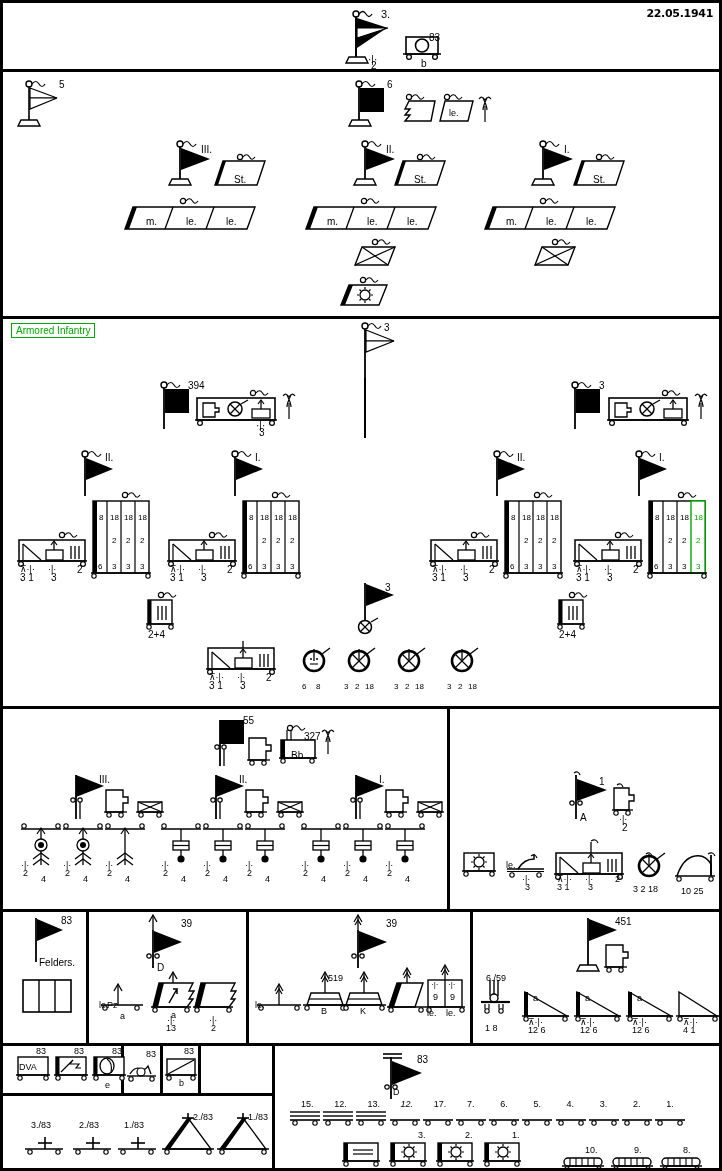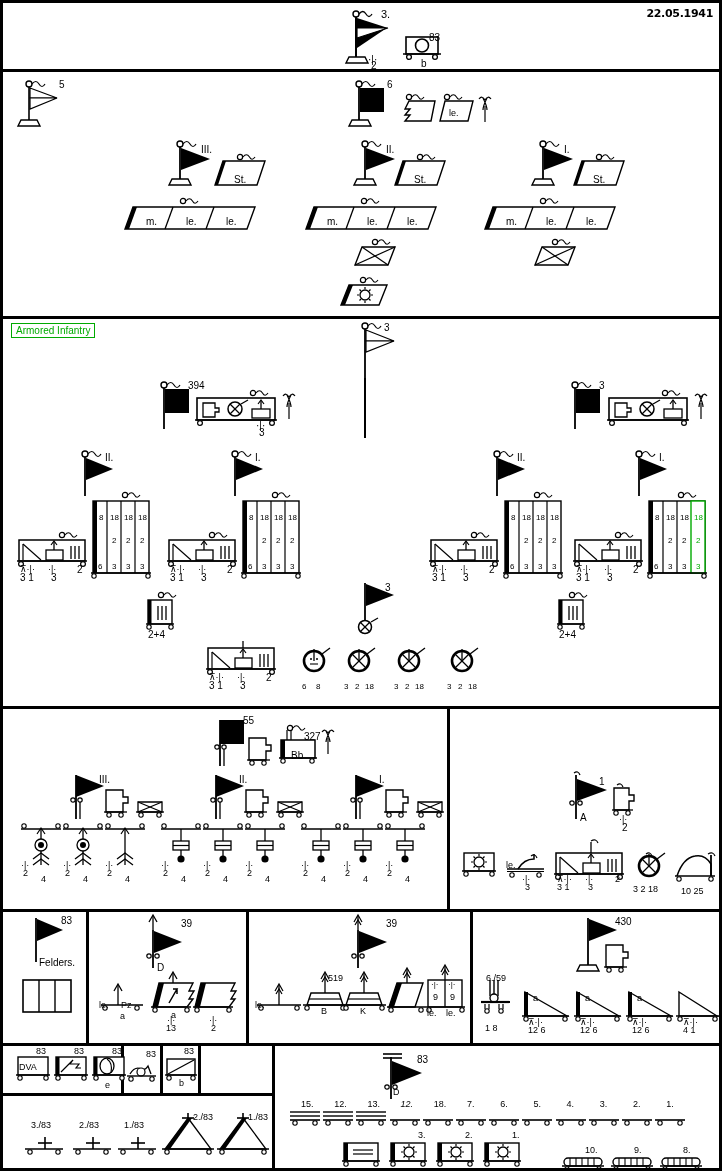--- a/index.html
+++ b/index.html
@@ -943,21 +943,21 @@
   <div class="lbl" style="left:154px;top:960px">D</div>
 
   <svg style="left:96px;top:978px" width="50" height="36">
     <line x1="19" y1="4" x2="19" y2="24" stroke="#000" stroke-width="1.3"></line>
     <path d="M15 10 L19 3 L23 10" fill="none" stroke="#000" stroke-width="1.3"></path>
     <line x1="2" y1="24" x2="44" y2="24" stroke="#000" stroke-width="1.4"></line>
     <circle cx="6" cy="27" r="2.2" fill="#fff" stroke="#000" stroke-width="1.1"></circle>
     <circle cx="38" cy="27" r="2.2" fill="#fff" stroke="#000" stroke-width="1.1"></circle>
   </svg>
   <div class="lbl" style="left:96px;top:998px;font-size:9px">le.</div>
-  <div class="lbl" style="left:118px;top:998px;font-size:9px">Pz</div>
+  <div class="lbl" style="left:104px;top:998px;font-size:9px">Pz</div>
   <div class="lbl" style="left:117px;top:1009px;font-size:9px">a</div>
 
   <svg style="left:148px;top:970px" width="50" height="46">
     <line x1="22" y1="0" x2="22" y2="10" stroke="#000" stroke-width="1.3"></line>
     <path d="M18 6 L22 -1 L26 6" fill="none" stroke="#000" stroke-width="1.3"></path>
     <path d="M8 10 L42 10 L38 18 L43 18 L38 26 L42 26 L36 34 L2 34 Z" fill="#fff" stroke="#000" stroke-width="1.4"></path>
     <path d="M8 10 L13 10 L7 34 L2 34 Z" fill="#000"></path>
     <path d="M18 30 L26 16 L22 16 M26 16 L26 21" fill="none" stroke="#000" stroke-width="1.5"></path>
     <line x1="0" y1="34" x2="40" y2="34" stroke="#000" stroke-width="1.4"></line>
     <circle cx="4" cy="37" r="2.2" fill="#fff" stroke="#000" stroke-width="1.1"></circle>
@@ -1043,21 +1043,21 @@
   <div class="lbl" style="left:445px;top:978px;font-size:8px">·|·</div>
   <div class="lbl" style="left:447px;top:990px;font-size:9px">9</div>
   <div class="lbl" style="left:424px;top:1006px;font-size:9px">le.</div>
   <div class="lbl" style="left:443px;top:1006px;font-size:9px">le.</div>
 
   <svg style="left:580px;top:913px" width="42" height="55">
     <line x1="5" y1="2" x2="5" y2="50" stroke="#000" stroke-width="1.8"></line>
     <path d="M6 3 L34 14 L6 25 Z" fill="#000"></path>
     <path d="M-3 49 L13 49 L16 55 L-6 55 Z" fill="#fff" stroke="#000" stroke-width="1.4"></path>
   </svg>
-  <div class="lbl" style="left:612px;top:914px">430</div>
+  <div class="lbl" style="left:612px;top:914px">451</div>
   <svg style="left:600px;top:940px" width="32" height="32">
     <path d="M3 2 L20 2 L20 9 L25 9 L25 15 L20 15 L20 24 L3 24 Z" fill="#fff" stroke="#000" stroke-width="1.4"></path>
     <line x1="1" y1="24" x2="24" y2="24" stroke="#000" stroke-width="1.3"></line>
     <circle cx="6" cy="27" r="2.2" fill="#fff" stroke="#000" stroke-width="1.1"></circle>
     <circle cx="18" cy="27" r="2.2" fill="#fff" stroke="#000" stroke-width="1.1"></circle>
   </svg>
 
   <svg style="left:477px;top:975px" width="40" height="42">
     <g stroke="#000" stroke-width="1.4">
       <line x1="10" y1="2" x2="10" y2="18"></line>
@@ -1270,21 +1270,21 @@
       </div>
       <div style="position: absolute; left: 386.6px; top: 1098px;">
         <div class="lbl" style="position: absolute; left: 11px; top: -1px; font-size: 9px; font-style: italic;">12.</div>
         <svg width="32" height="26" style="position: absolute; left: 0px; top: 10px;">
           <line x1="0" y1="9" x2="30" y2="9" stroke="#000" stroke-width="1.6"></line>
           <circle cx="5" cy="12" r="2.2" fill="#fff" stroke="#000" stroke-width="1.1"></circle>
           <circle cx="25" cy="12" r="2.2" fill="#fff" stroke="#000" stroke-width="1.1"></circle>
         </svg>
       </div>
       <div style="position: absolute; left: 419.8px; top: 1098px;">
-        <div class="lbl" style="position: absolute; left: 11px; top: -1px; font-size: 9px;">18.</div>
+        <div class="lbl" style="position: absolute; left: 11px; top: -1px; font-size: 9px;">17.</div>
         <svg width="32" height="26" style="position: absolute; left: 0px; top: 10px;">
           <line x1="0" y1="9" x2="30" y2="9" stroke="#000" stroke-width="1.6"></line>
           <circle cx="5" cy="12" r="2.2" fill="#fff" stroke="#000" stroke-width="1.1"></circle>
           <circle cx="25" cy="12" r="2.2" fill="#fff" stroke="#000" stroke-width="1.1"></circle>
         </svg>
       </div>
       <div style="position: absolute; left: 453px; top: 1098px;">
         <div class="lbl" style="position: absolute; left: 11px; top: -1px; font-size: 9px;">7.</div>
         <svg width="32" height="26" style="position: absolute; left: 0px; top: 10px;">
           <line x1="0" y1="9" x2="30" y2="9" stroke="#000" stroke-width="1.6"></line>

